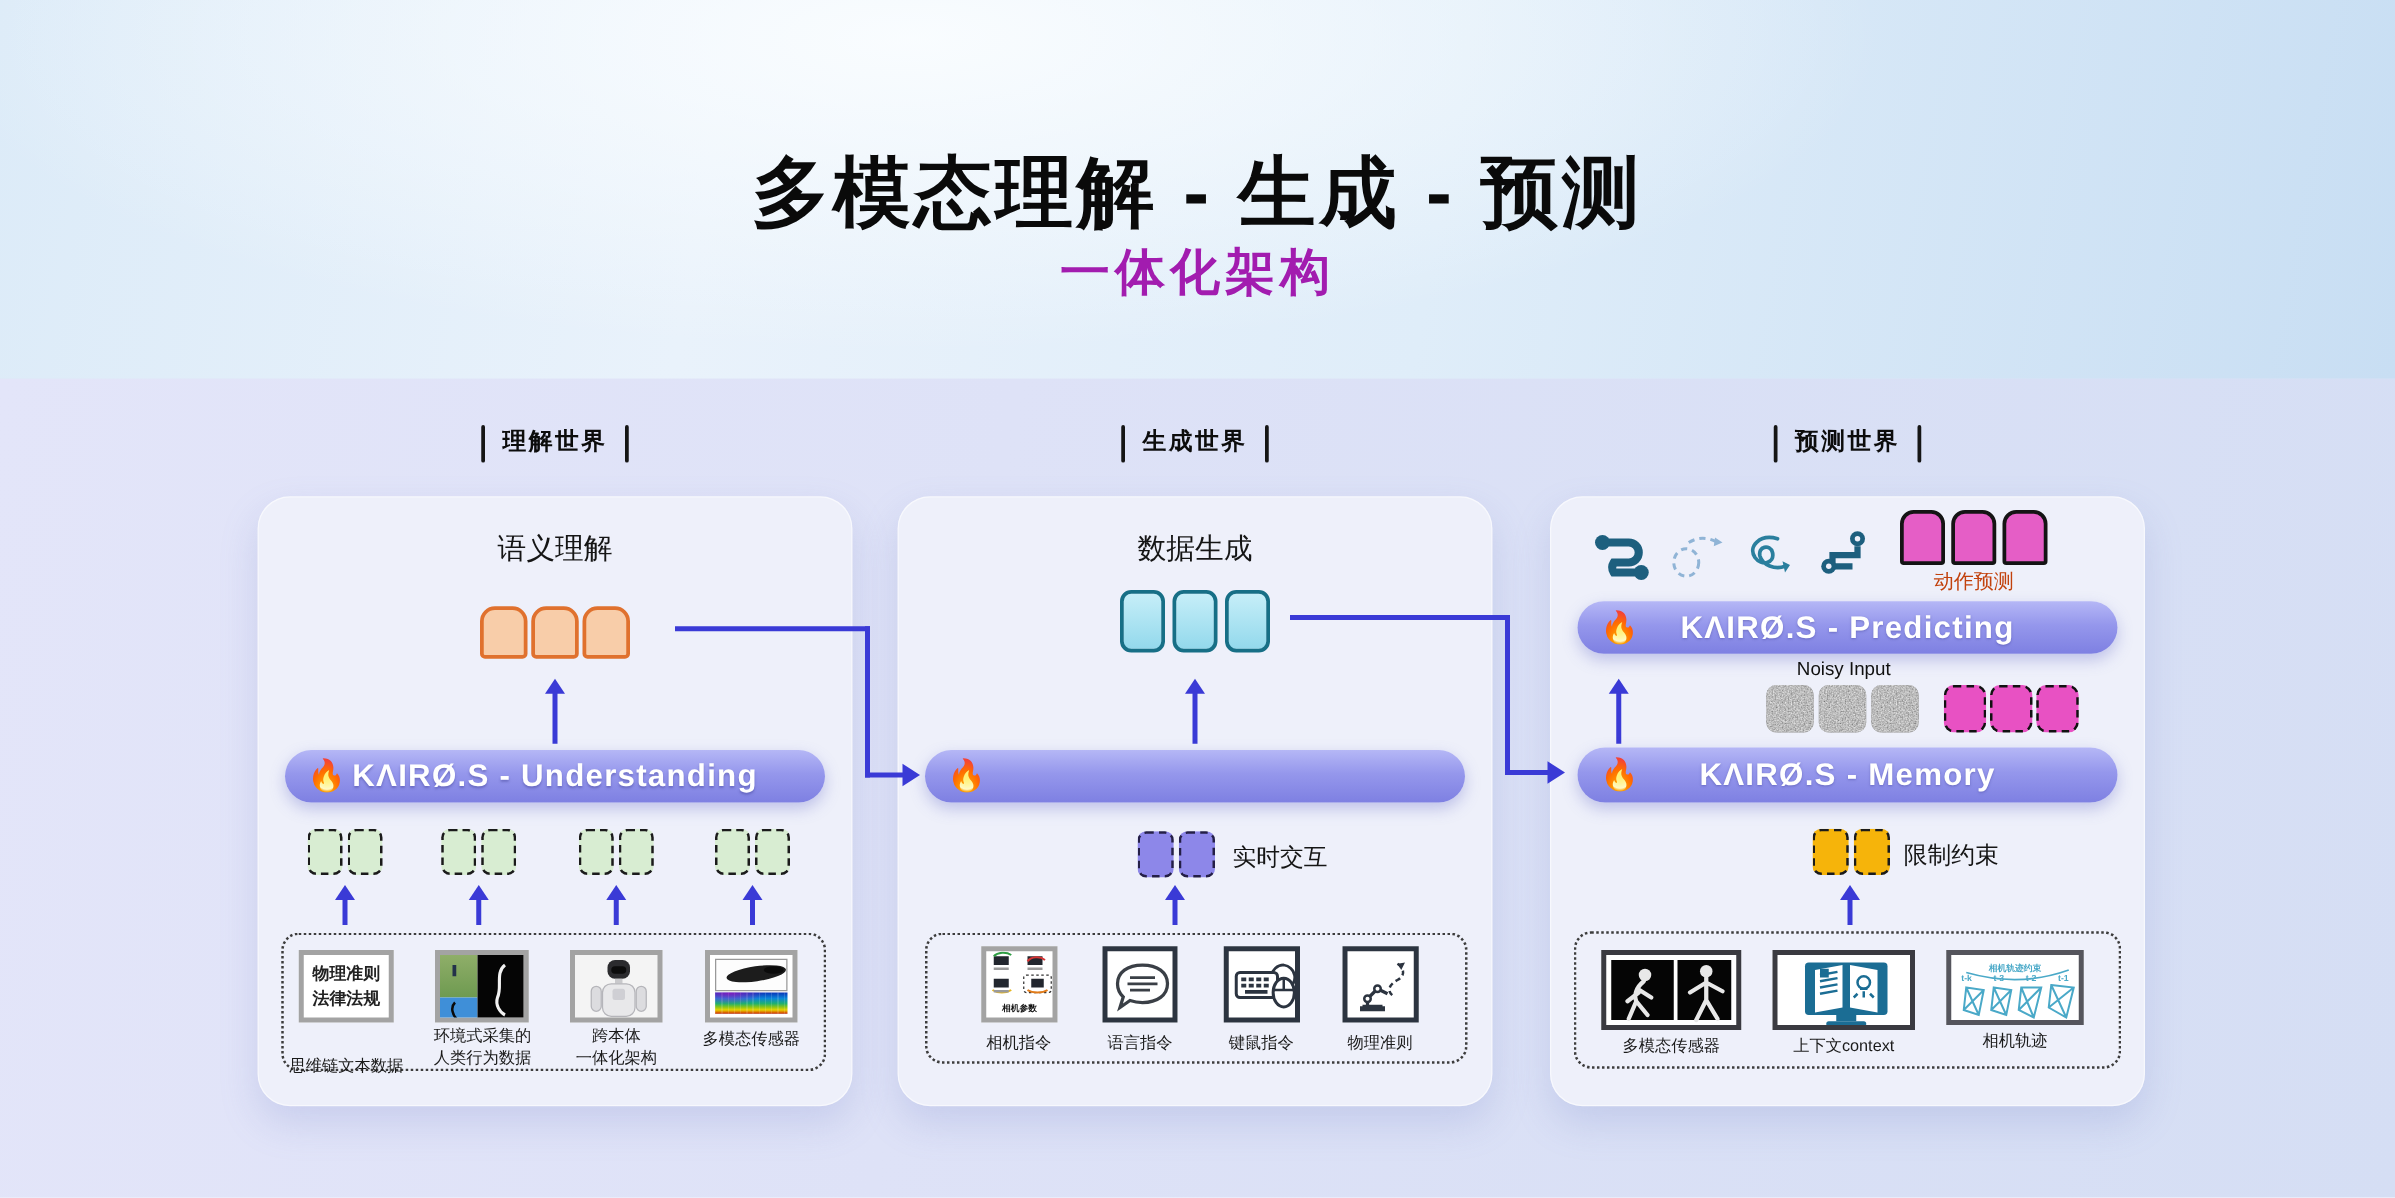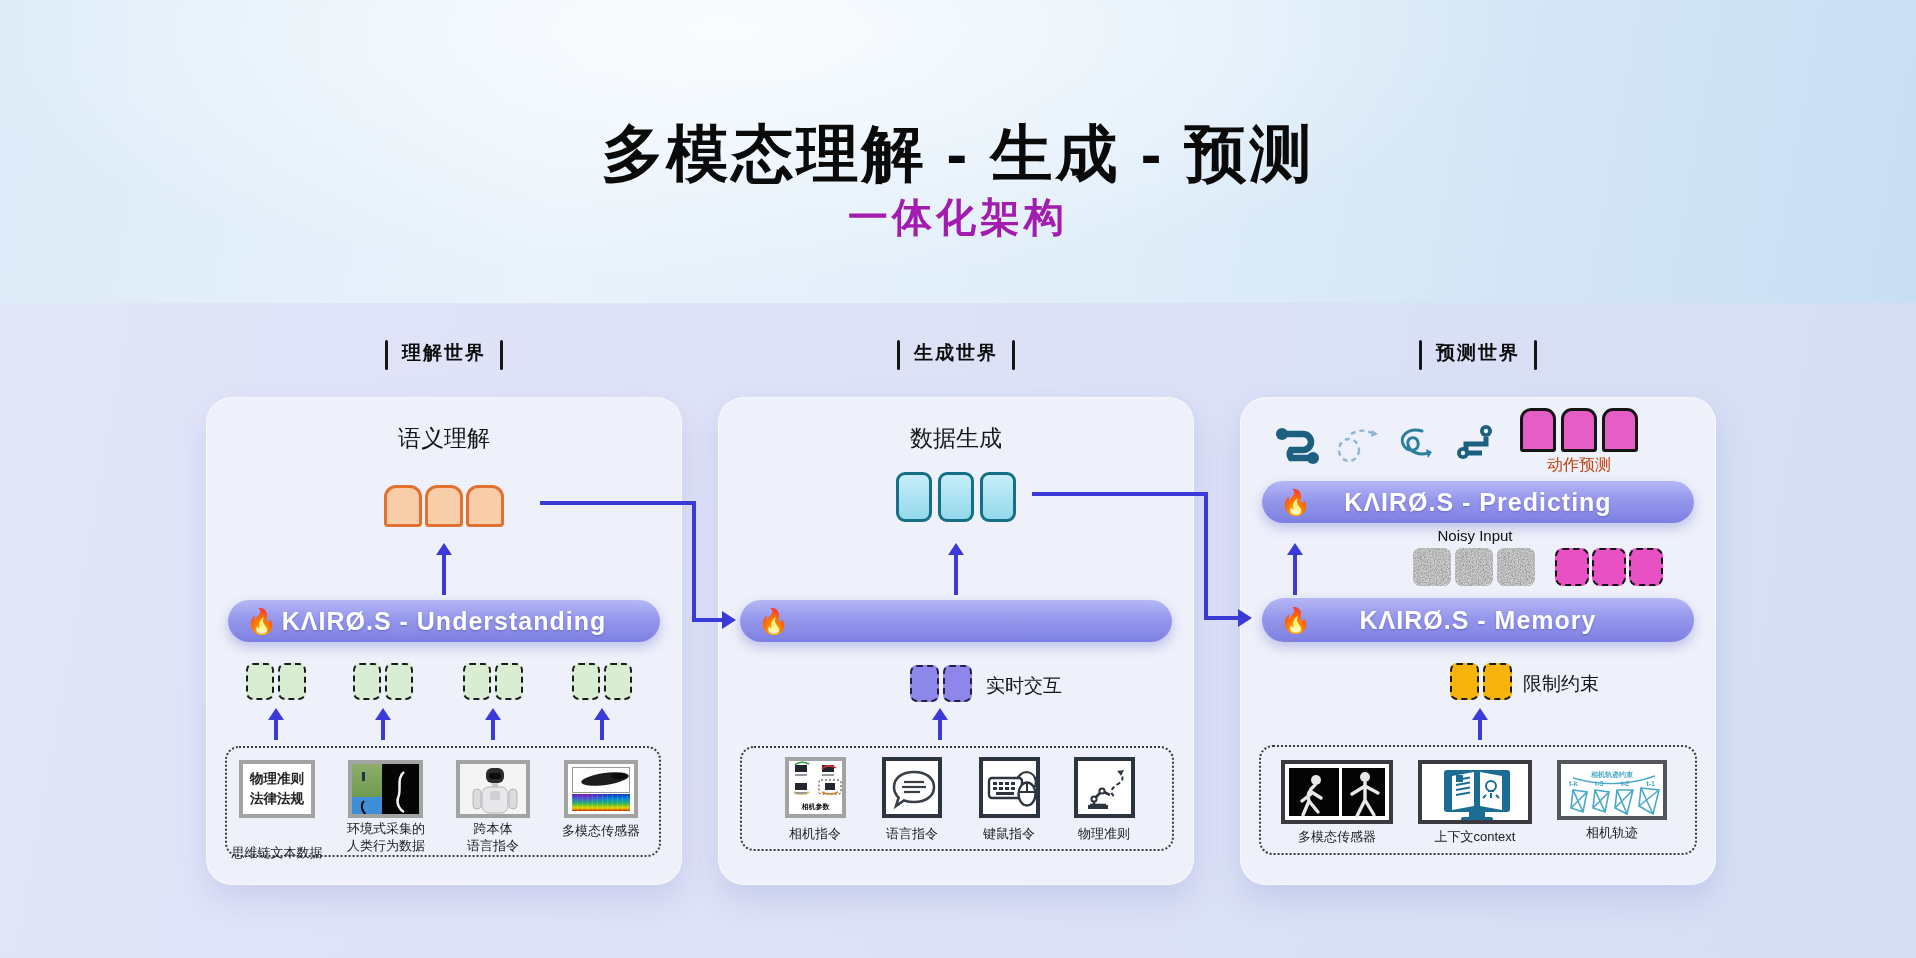--- a/index.html
+++ b/index.html
@@ -217,21 +217,21 @@
           <ellipse cx="46" cy="8" rx="8" ry="3" fill="#4a3category0a" fill-opacity="0.6"></ellipse>
         </svg>
       </div>
       <div class="heat" style="position:absolute;left:4px;top:30px;right:4px;bottom:3px"></div>
     </div>
 
     <div class="cap" style="left:71px;top:448px">思维链文本数据</div>
     <div class="cap" style="left:180px;top:424px">环境式采集的
 人类行为数据</div>
     <div class="cap" style="left:287px;top:424px">跨本体
-语言指令</div>
+一体化架构</div>
     <div class="cap" style="left:395px;top:426px">多模态传感器</div>
   </div>
 
   <div class="panel" style="left:718px">
     <div class="out-label">数据生成</div>
 
     <div class="row" style="left:178px;top:75px;gap:6px">
       <div class="tok cyan"></div>
       <div class="tok cyan"></div>
       <div class="tok cyan"></div>

